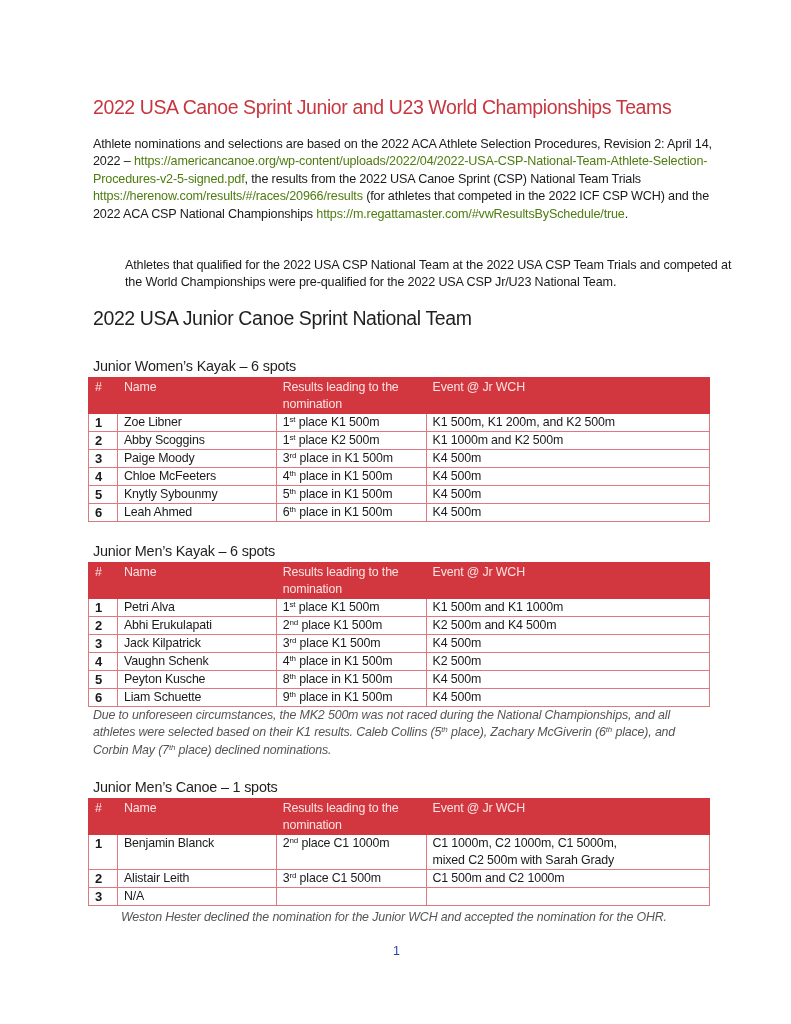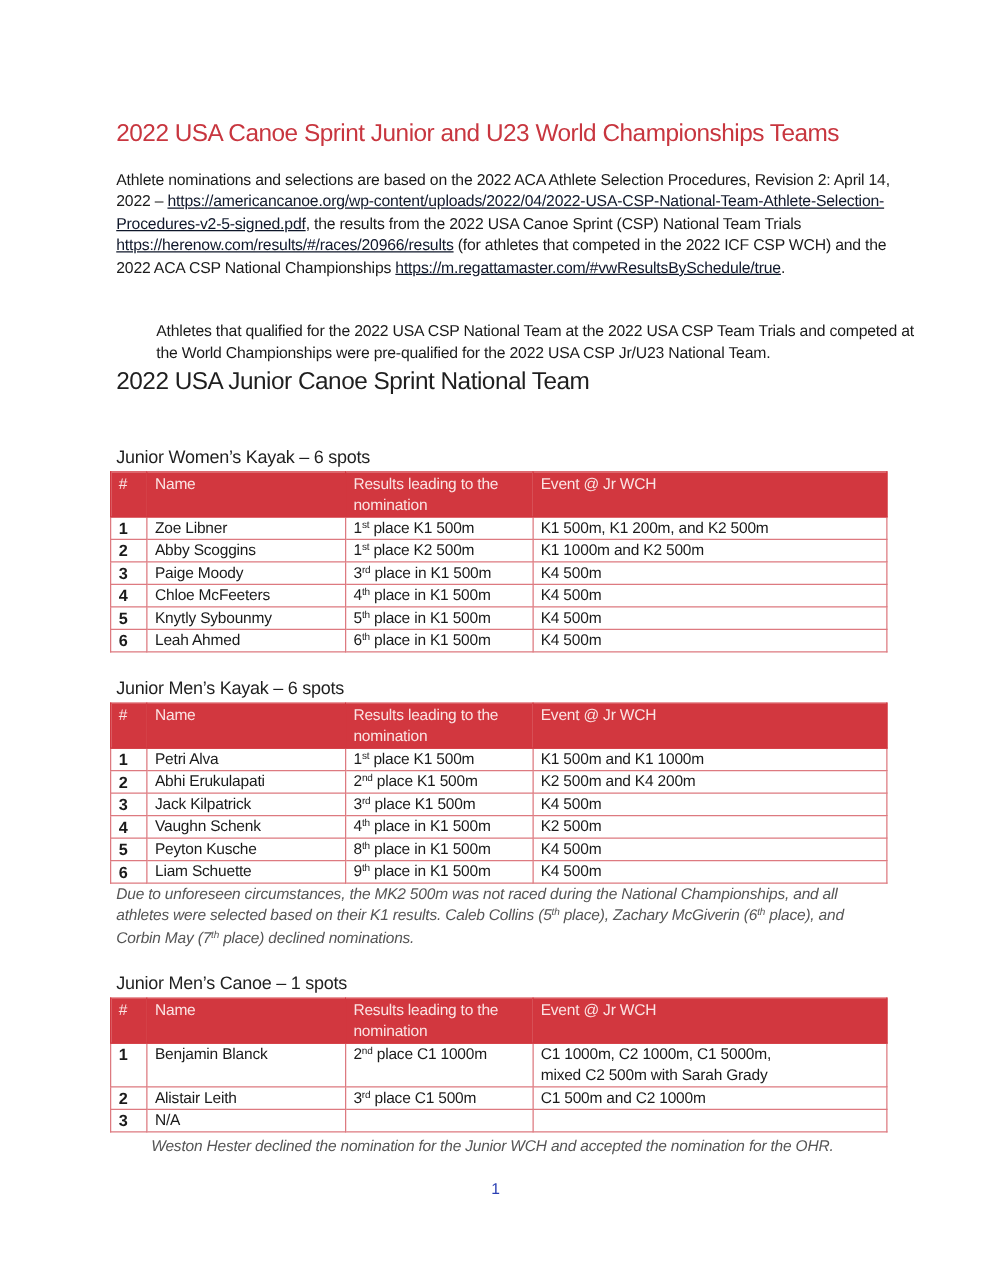--- a/index.html
+++ b/index.html
@@ -3,24 +3,24 @@
 <meta charset="utf-8">
 <style>
   html, body { margin: 0; padding: 0; background: #ffffff; }
   body { width: 791px; height: 1024px; position: relative; overflow: hidden;
          font-family: "Liberation Sans", sans-serif; color: #1a1a1a; }
   .page { position: absolute; left: 93px; top: 0; width: 620px; }
   .title { position: absolute; top: 96px; left: 0; font-size: 19.5px; color: #c8363f;
            letter-spacing: -0.4px; white-space: nowrap; }
   .para { position: absolute; left: 0; width: 620px; font-size: 12.6px; line-height: 17.4px;
           letter-spacing: -0.15px; }
-  .para a { color: #0f172a; text-decoration: underline; }
+  .para a { color: #4d7c0f; }
   .p1 { top: 136px; }
   .p2 { top: 257px; margin-left: 32px; }
-  .h2 { position: absolute; top: 294px; left: 0; font-size: 19.5px; color: #1f1f1f;
+  .h2 { position: absolute; top: 307px; left: 0; font-size: 19.5px; color: #1f1f1f;
         letter-spacing: -0.4px; white-space: nowrap; }
   .section-title { position: absolute; left: 0; font-size: 14.4px; color: #1f1f1f;
                    letter-spacing: -0.2px; white-space: nowrap; }
   table.roster { position: absolute; left: -5px; width: 622px; border-collapse: collapse;
                  font-size: 12.4px; letter-spacing: -0.15px; }
   table.roster th { background: #d2373f; color: #fbe3e3; font-weight: normal; text-align: left;
                     vertical-align: top; padding: 1px 6px 0 6px; line-height: 17px;
                     border: 1px solid #d2373f; }
   table.roster td { border: 1.3px solid #dd7a80; padding: 0 6px; line-height: 17px; vertical-align: top; }
   table.roster td.num { font-weight: bold; font-size: 13px; width: 16px; }
@@ -122,21 +122,21 @@
     <tr>
           <td class="num">1</td>
           <td>Petri Alva</td>
           <td><span>1</span><sup>st</sup><span> place K1 500m</span></td>
           <td>K1 500m and K1 1000m</td>
         </tr>
     <tr>
           <td class="num">2</td>
           <td>Abhi Erukulapati</td>
           <td><span>2</span><sup>nd</sup><span> place K1 500m</span></td>
-          <td>K2 500m and K4 200m</td>
+          <td>K2 500m and K4 500m</td>
         </tr>
     <tr>
           <td class="num">3</td>
           <td>Jack Kilpatrick</td>
           <td><span>3</span><sup>rd</sup><span> place K1 500m</span></td>
           <td>K4 500m</td>
         </tr>
     <tr>
           <td class="num">4</td>
           <td>Vaughn Schenk</td>

